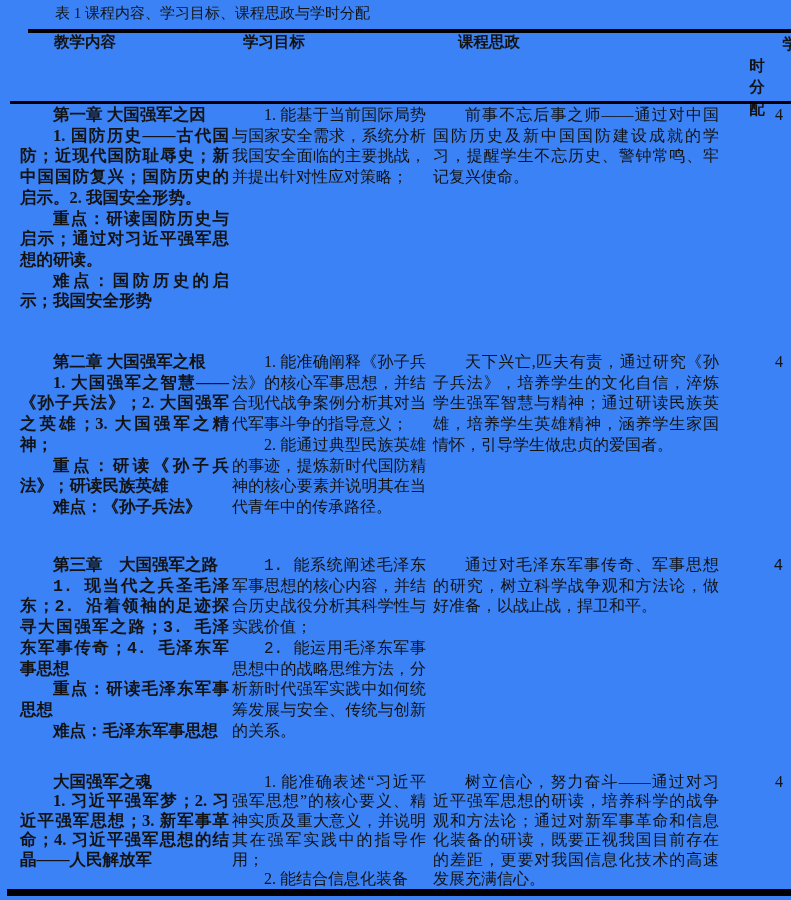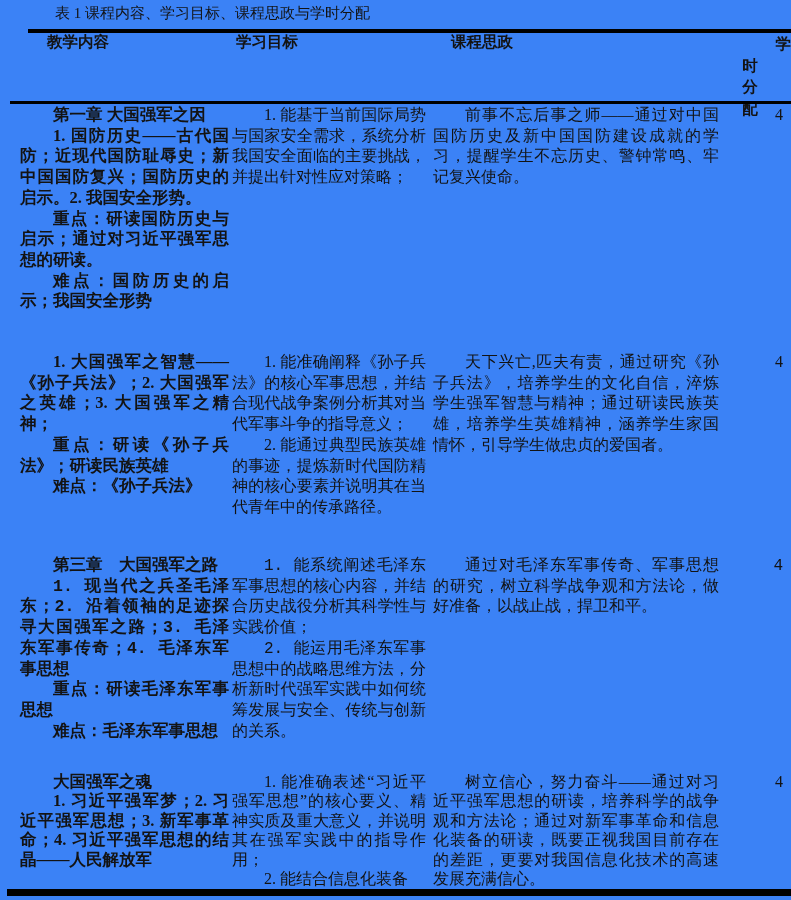--- a/index.html
+++ b/index.html
@@ -14,21 +14,21 @@
   .title{
     position:absolute;left:55px;top:3px;
     font-size:15px;line-height:20px;
     white-space:nowrap;
   }
   .rule{position:absolute;background:#000;}
   .rule-top{left:28px;right:0;top:29px;height:4px;}
   .rule-mid{left:10px;right:0;top:101px;height:3px;}
   .rule-bottom{left:7px;right:0;top:889px;height:7px;}
   .headers{
-    position:absolute;left:1px;top:33px;width:783px;
+    position:absolute;left:8px;top:33px;width:783px;
     display:grid;grid-template-columns:222px 203px 300px 58px;
     font-weight:bold;font-size:15.5px;line-height:18px;
   }
   .h1{padding-left:46px;}
   .h2{padding-left:13px;}
   .h3{padding-left:25px;}
   .h4{line-height:21.5px;}
   .h4 .ch{display:block;text-align:center;padding-right:10px;}
   .h4 .ch.first{text-align:right;padding-right:0;margin-right:-7px;}
   .tbody{position:absolute;left:8px;top:105px;width:783px;}
@@ -78,20 +78,21 @@
         <div class="cell c2">
           <p class="para">1. 能基于当前国际局势与国家安全需求，系统分析我国安全面临的主要挑战，并提出针对性应对策略；</p>
         </div>
         <div class="cell c3">
           <p class="para">前事不忘后事之师——通过对中国国防历史及新中国国防建设成就的学习，提醒学生不忘历史、警钟常鸣、牢记复兴使命。</p>
         </div>
         <div class="cell c4">4</div>
       </div>
       <div class="trow" style="height: 204px;">
         <div class="cell c1">
+          <p class="para">第二章 大国强军之根</p>
           <p class="para">1. 大国强军之智慧——《孙子兵法》；2. 大国强军之英雄；3. 大国强军之精神；</p>
           <p class="para">重点：研读《孙子兵法》；研读民族英雄</p>
           <p class="para">难点：《孙子兵法》</p>
         </div>
         <div class="cell c2">
           <p class="para">1. 能准确阐释《孙子兵法》的核心军事思想，并结合现代战争案例分析其对当代军事斗争的指导意义；</p>
           <p class="para">2. 能通过典型民族英雄的事迹，提炼新时代国防精神的核心要素并说明其在当代青年中的传承路径。</p>
         </div>
         <div class="cell c3">
           <p class="para">天下兴亡,匹夫有责，通过研究《孙子兵法》，培养学生的文化自信，淬炼学生强军智慧与精神；通过研读民族英雄，培养学生英雄精神，涵养学生家国情怀，引导学生做忠贞的爱国者。</p>

